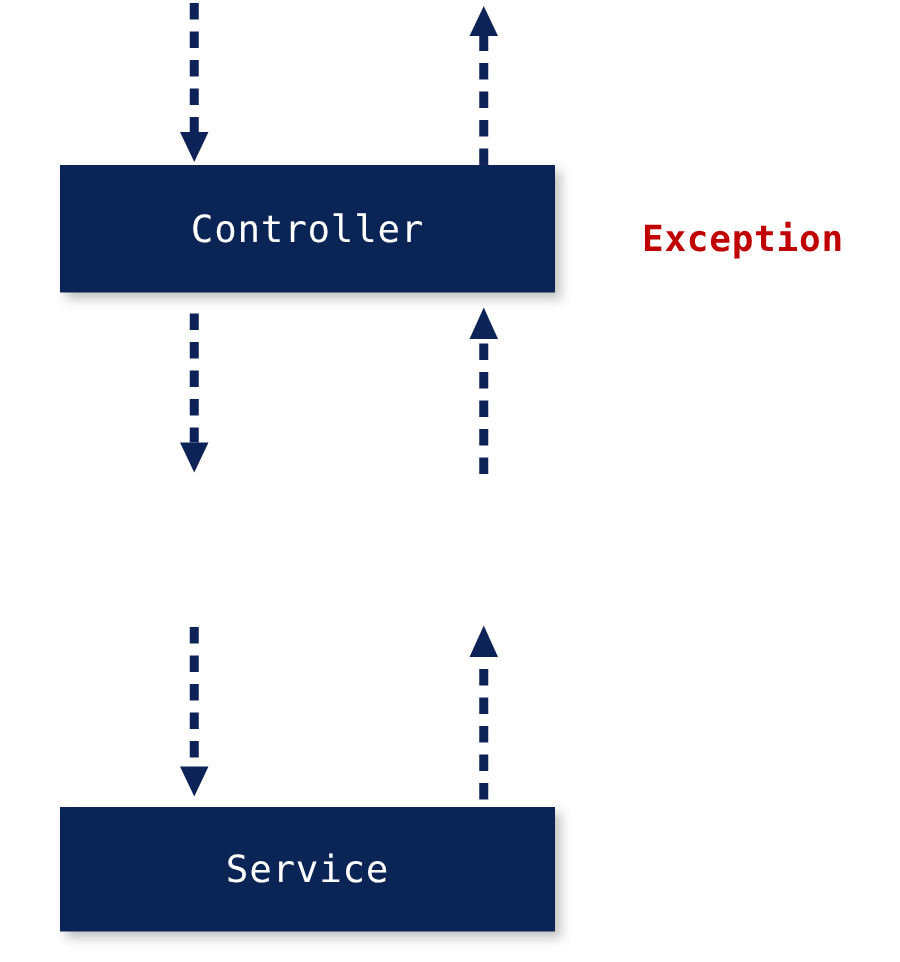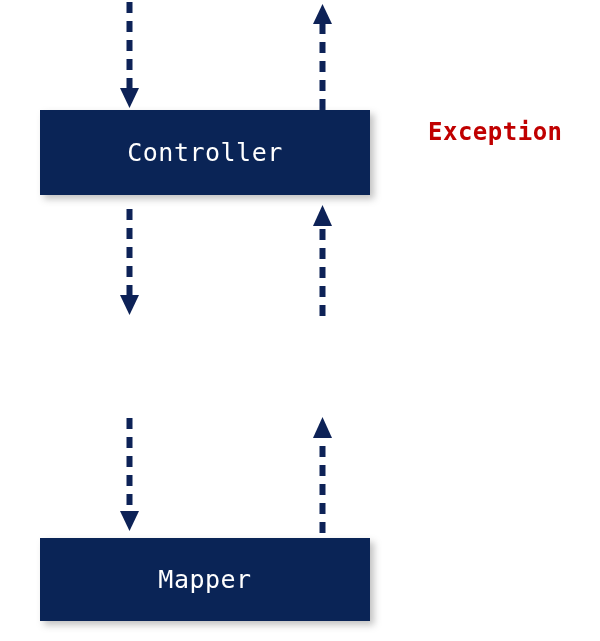--- a/index.html
+++ b/index.html
@@ -36,21 +36,21 @@
     line-height: 1;
     white-space: nowrap;
   }
   #box-controller { top: 110px; height: 85px; }
   #box-service    { top: 320px; height: 84px; }
   #box-mapper     { top: 538px; height: 83px; }
 
   .exception-label {
     position: absolute;
     left: 428px;
-    top: 120px;
+    top: 147px;
     color: #c00000;
     font-family: "DejaVu Sans Mono", monospace;
     font-size: 24px;
     font-weight: bold;
     letter-spacing: 0.5px;
     line-height: 1;
     white-space: nowrap;
   }
 
   .arrow {
@@ -117,16 +117,16 @@
   </div>
 
   <div class="arrow" style="left:303px; top:412px; width:40px; height:123px;">
     <svg width="40" height="123" viewBox="0 0 40 123">
       <path class="arrow-stem" d="M19.5,121 L19.5,26"></path>
       <path class="arrow-head" d="M10,26 L29,26 L19.5,5 Z"></path>
     </svg>
   </div>
 
   <div class="node-box" id="box-mapper">
-    <span class="node-label">Mapper</span>
+    <span class="node-label">Service</span>
   </div>
 
 </div>
 
 </body></html>

